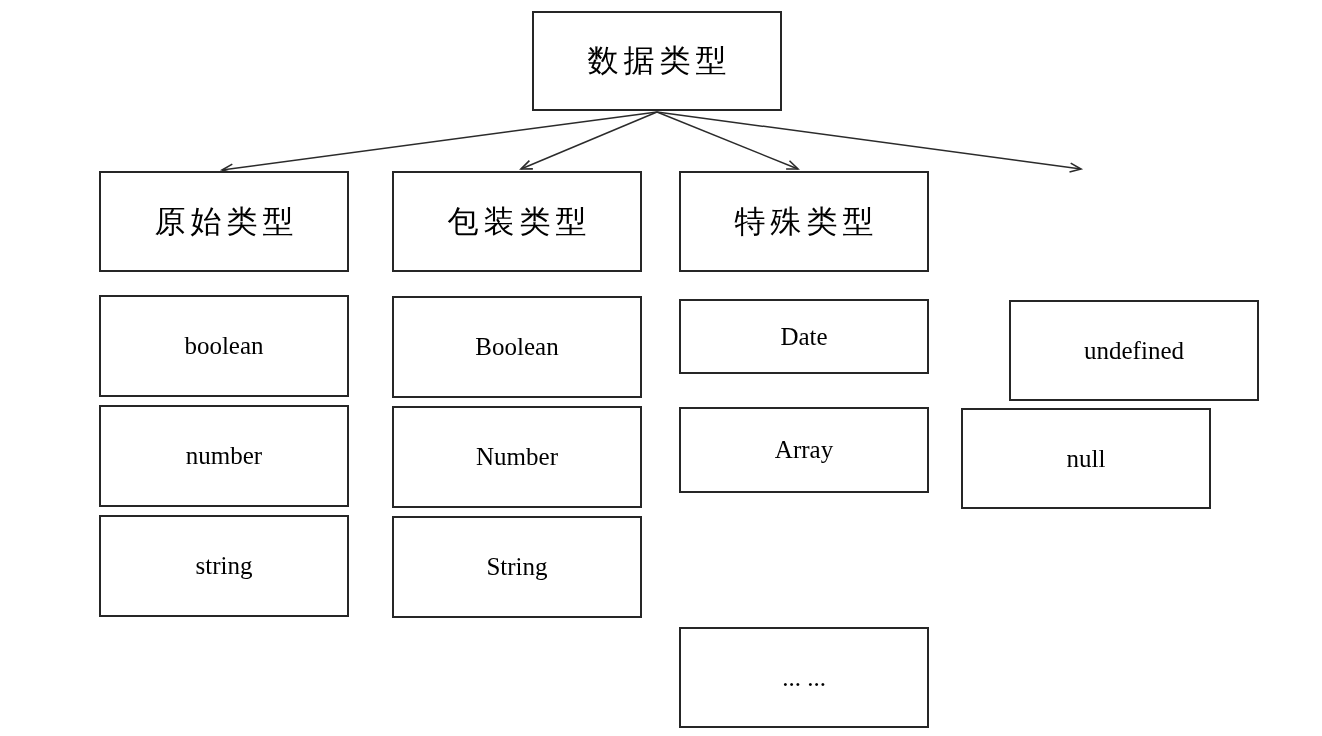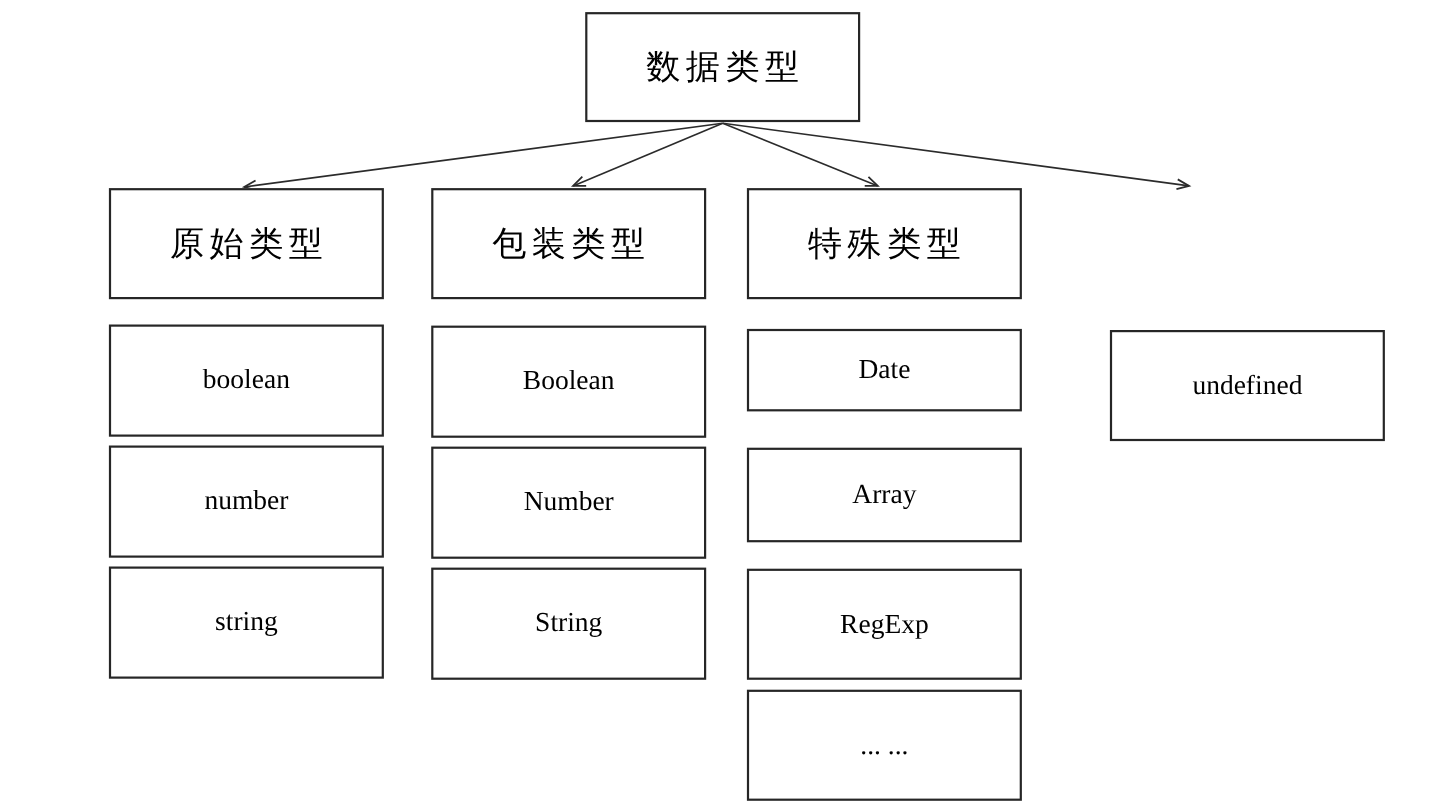--- a/index.html
+++ b/index.html
@@ -76,18 +76,18 @@
   <div class="box en" style="left:99px; top:295px; width:250px; height:102px;">boolean</div>
   <div class="box en" style="left:99px; top:405px; width:250px; height:102px;">number</div>
   <div class="box en" style="left:99px; top:515px; width:250px; height:102px;">string</div>
 
   <div class="box en" style="left:392px; top:296px; width:250px; height:102px;">Boolean</div>
   <div class="box en" style="left:392px; top:406px; width:250px; height:102px;">Number</div>
   <div class="box en" style="left:392px; top:516px; width:250px; height:102px;">String</div>
 
   <div class="box en" style="left:679px; top:299px; width:250px; height:75px;">Date</div>
   <div class="box en" style="left:679px; top:407px; width:250px; height:86px;">Array</div>
-  <div class="box en" style="left:679px; top:517px; width:250px; height:101px;">RegExp</div>
   <div class="box en" style="left:679px; top:627px; width:250px; height:101px;">... ...</div>
 
   <div class="box en" style="left:961px; top:300px; width:250px; height:101px;margin-left:48px;">undefined</div>
+  <div class="box en" style="left:961px; top:408px; width:250px; height:101px;">null</div>
 
 </div>
 
 </body></html>

